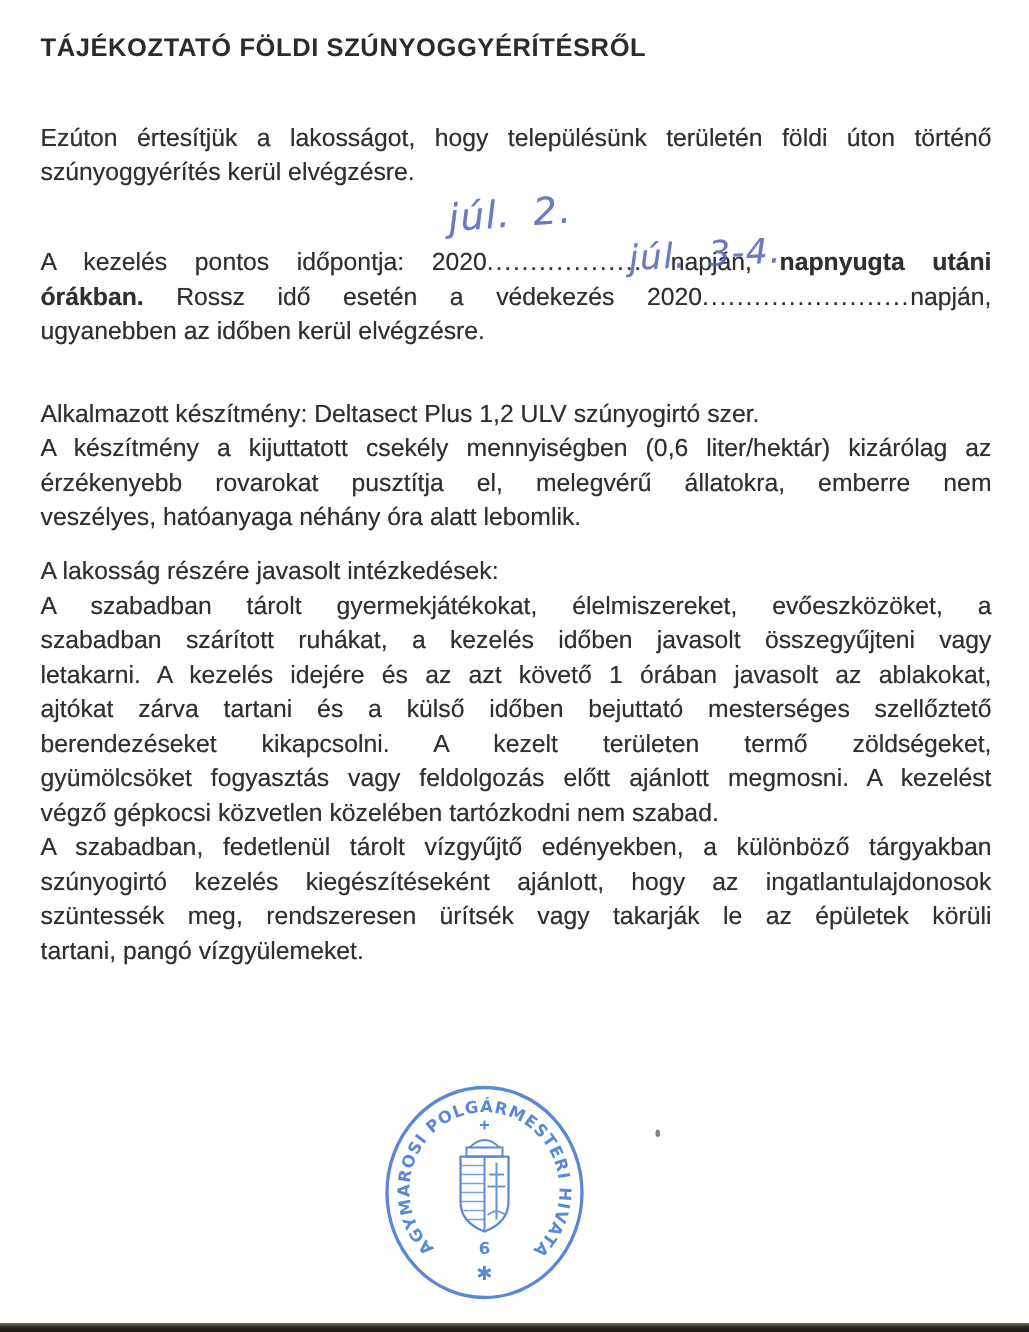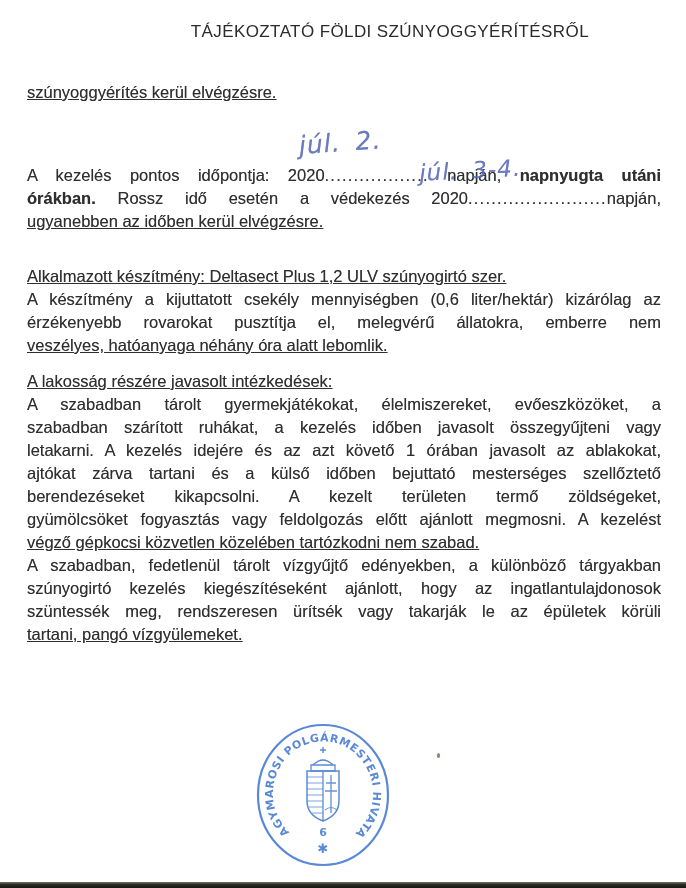--- a/index.html
+++ b/index.html
@@ -10,39 +10,39 @@
     background: #ffffff;
     overflow: hidden;
     font-family: "Liberation Sans", sans-serif;
     color: #2f2f2f;
   }
   .title {
     position: absolute;
     top: 22px; left: 27px; width: 562px;
     margin: 0;
     font-size: 17px;
-    font-weight: normal;
+    font-weight: bold;
     letter-spacing: 0.4px;
-    text-align: right;
+    text-align: left;
     color: #2b2b2b;
   }
   .block {
     position: absolute;
     left: 27px;
     width: 634px;
     font-size: 16.5px;
     line-height: 23px;
     text-shadow: 0 0 0.5px rgba(47,47,47,0.55);
   }
   .p1 { top: 81px; }
   .p2 { top: 164px; }
   .p3 { top: 265px; }
   .p4 { top: 370px; }
   .line { text-align: justify; text-align-last: justify; white-space: normal; }
-  .line.last { text-align: left; text-align-last: left; text-decoration: underline; }
+  .line.last { text-align: left; text-align-last: left; }
   .dots { letter-spacing: 1.2px; }
   b { font-weight: bold; }
   
   .hw {
     position: absolute;
     font-family: "DejaVu Sans", sans-serif;
     font-style: italic;
     color: #5868b8;
     transform: rotate(-4deg);
     transform-origin: left bottom;
@@ -83,20 +83,21 @@
   }
 </style>
 </head>
 <body>
 
 <div class="page">
 
   <h1 class="title">TÁJÉKOZTATÓ FÖLDI SZÚNYOGGYÉRÍTÉSRŐL</h1>
 
   <div class="block p1">
+      <div class="line">Ezúton értesítjük a lakosságot, hogy településünk területén földi úton történő</div>
       <div class="line last">szúnyoggyérítés kerül elvégzésre.</div>
     </div>
 
   <div class="block p2">
     <div class="line"><span>A kezelés pontos időpontja: 2020</span><span class="dots">..................</span>
       <span>napján,</span>
       <b>napnyugta utáni</b>
     </div>
     <div class="line"><b>órákban.</b>
       <span>Rossz idő esetén a védekezés 2020</span><span class="dots">........................</span><span>napján,</span>

